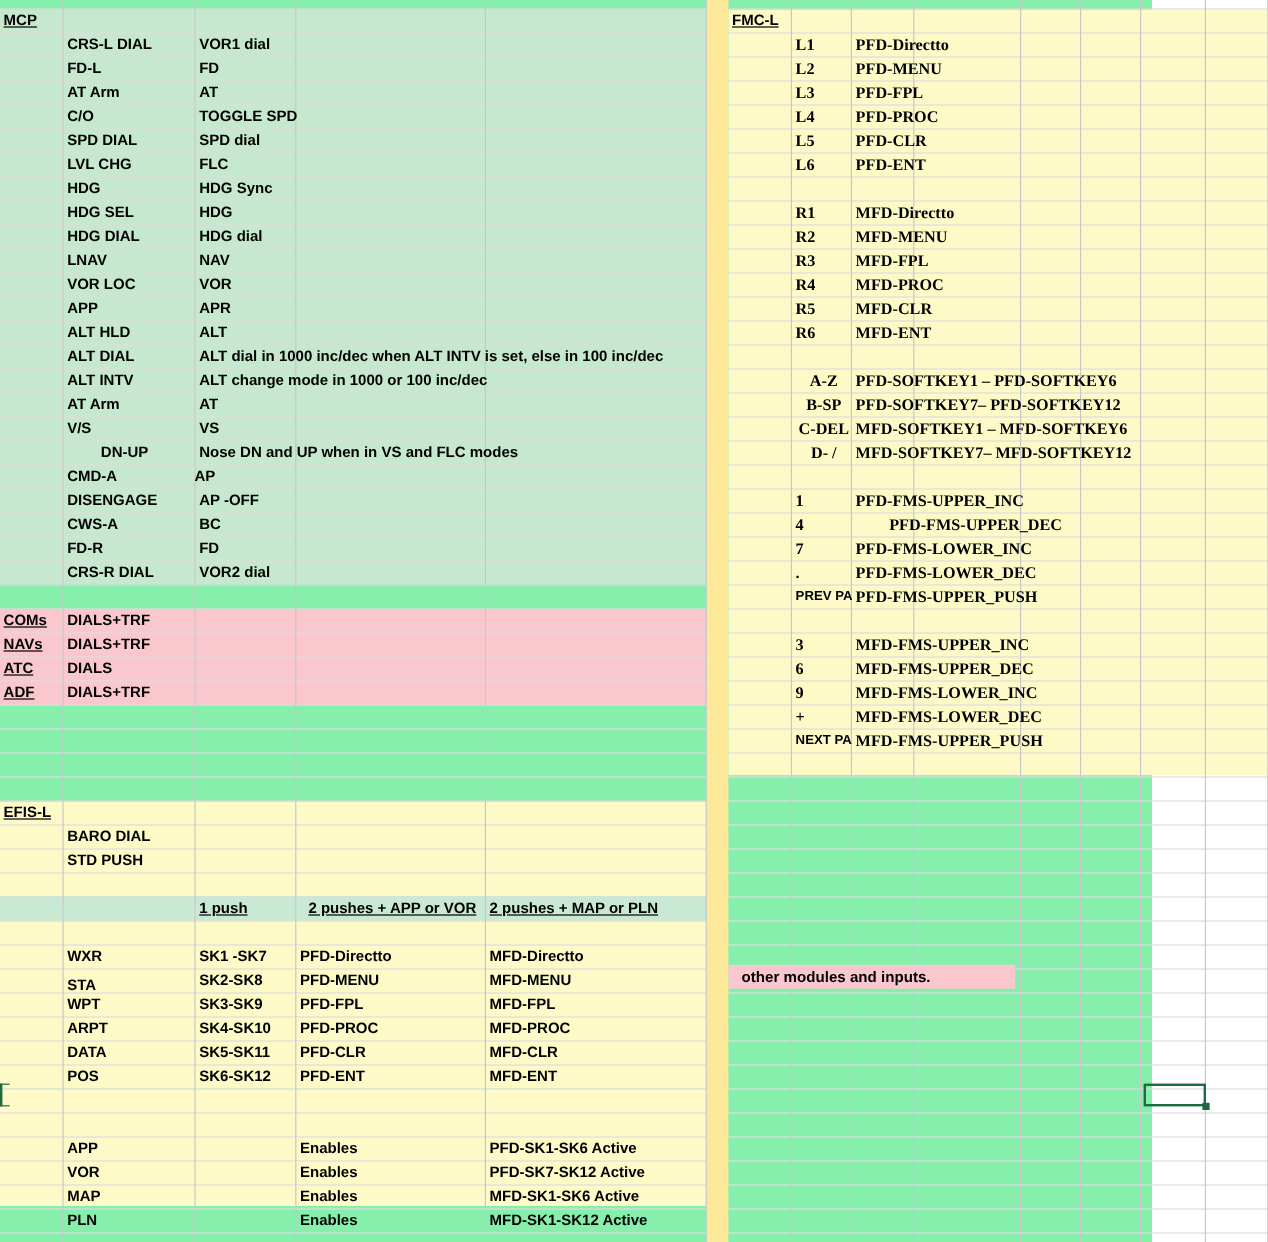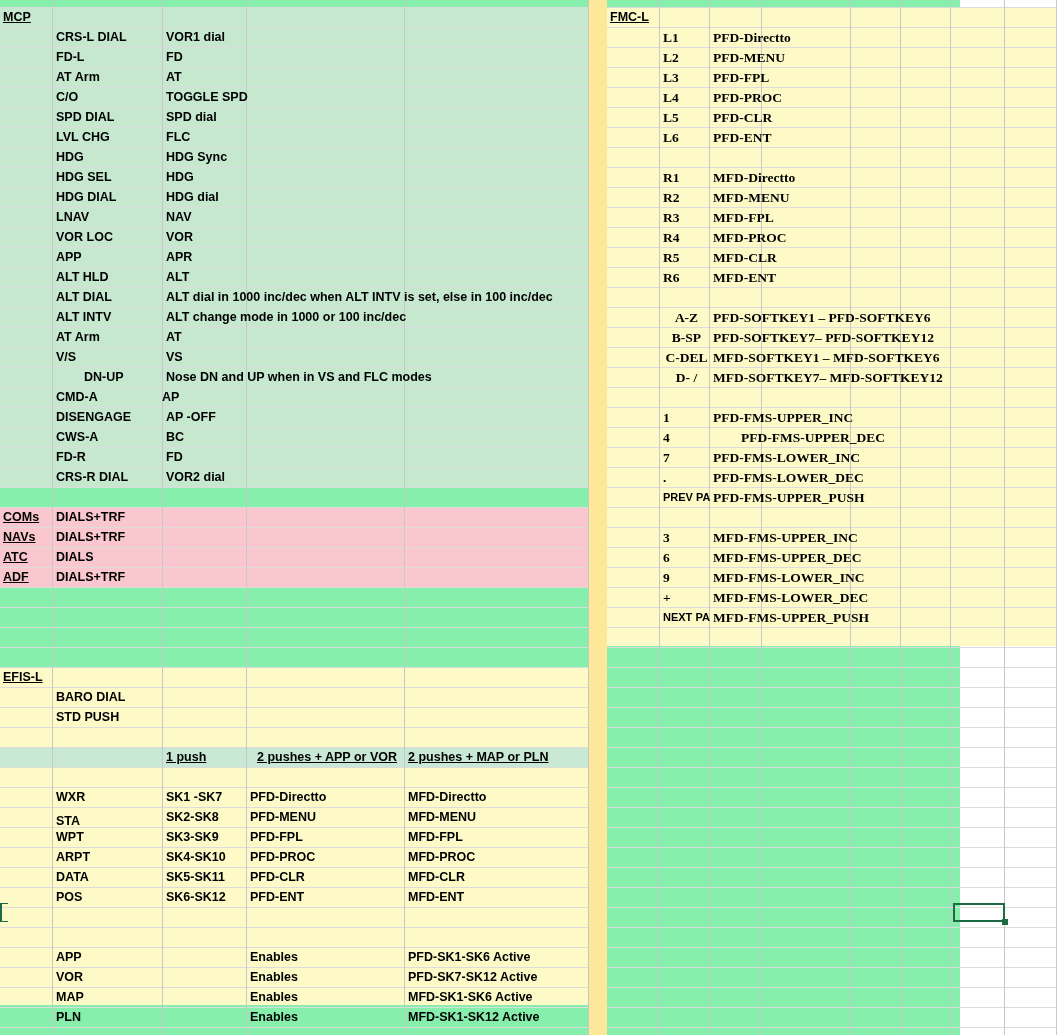--- a/index.html
+++ b/index.html
@@ -370,18 +370,19 @@
       <div class="cell serif" style="left:660px;top:548px;width:50px;">6</div>
       <div class="cell serif" style="left:710px;top:548px;width:290px;">MFD-FMS-UPPER_DEC</div>
       <div class="cell serif" style="left:660px;top:568px;width:50px;">9</div>
       <div class="cell serif" style="left:710px;top:568px;width:290px;">MFD-FMS-LOWER_INC</div>
       <div class="cell serif" style="left:660px;top:588px;width:50px;">+</div>
       <div class="cell serif" style="left:710px;top:588px;width:290px;">MFD-FMS-LOWER_DEC</div>
       <div class="cell sans" style="left: 660px; top: 608px; width: 50px; font-size: 11px;">NEXT PAGE</div>
       <div class="cell serif" style="left:710px;top:608px;width:290px;">MFD-FMS-UPPER_PUSH</div>
     </div>
 
+  <div class="note" style="left:607px;top:804px;width:239px;height:20px;">  other modules and inputs.</div>
 
   <div id="selcell" style="left:953px;top:903px;width:52px;height:19px;"></div>
   <div id="selhandle" style="left:1002px;top:919px;"></div>
   <div id="selcell2" style="left:0;top:903px;width:8px;height:19px;"></div>
 
 </div>
 
 </body></html>

